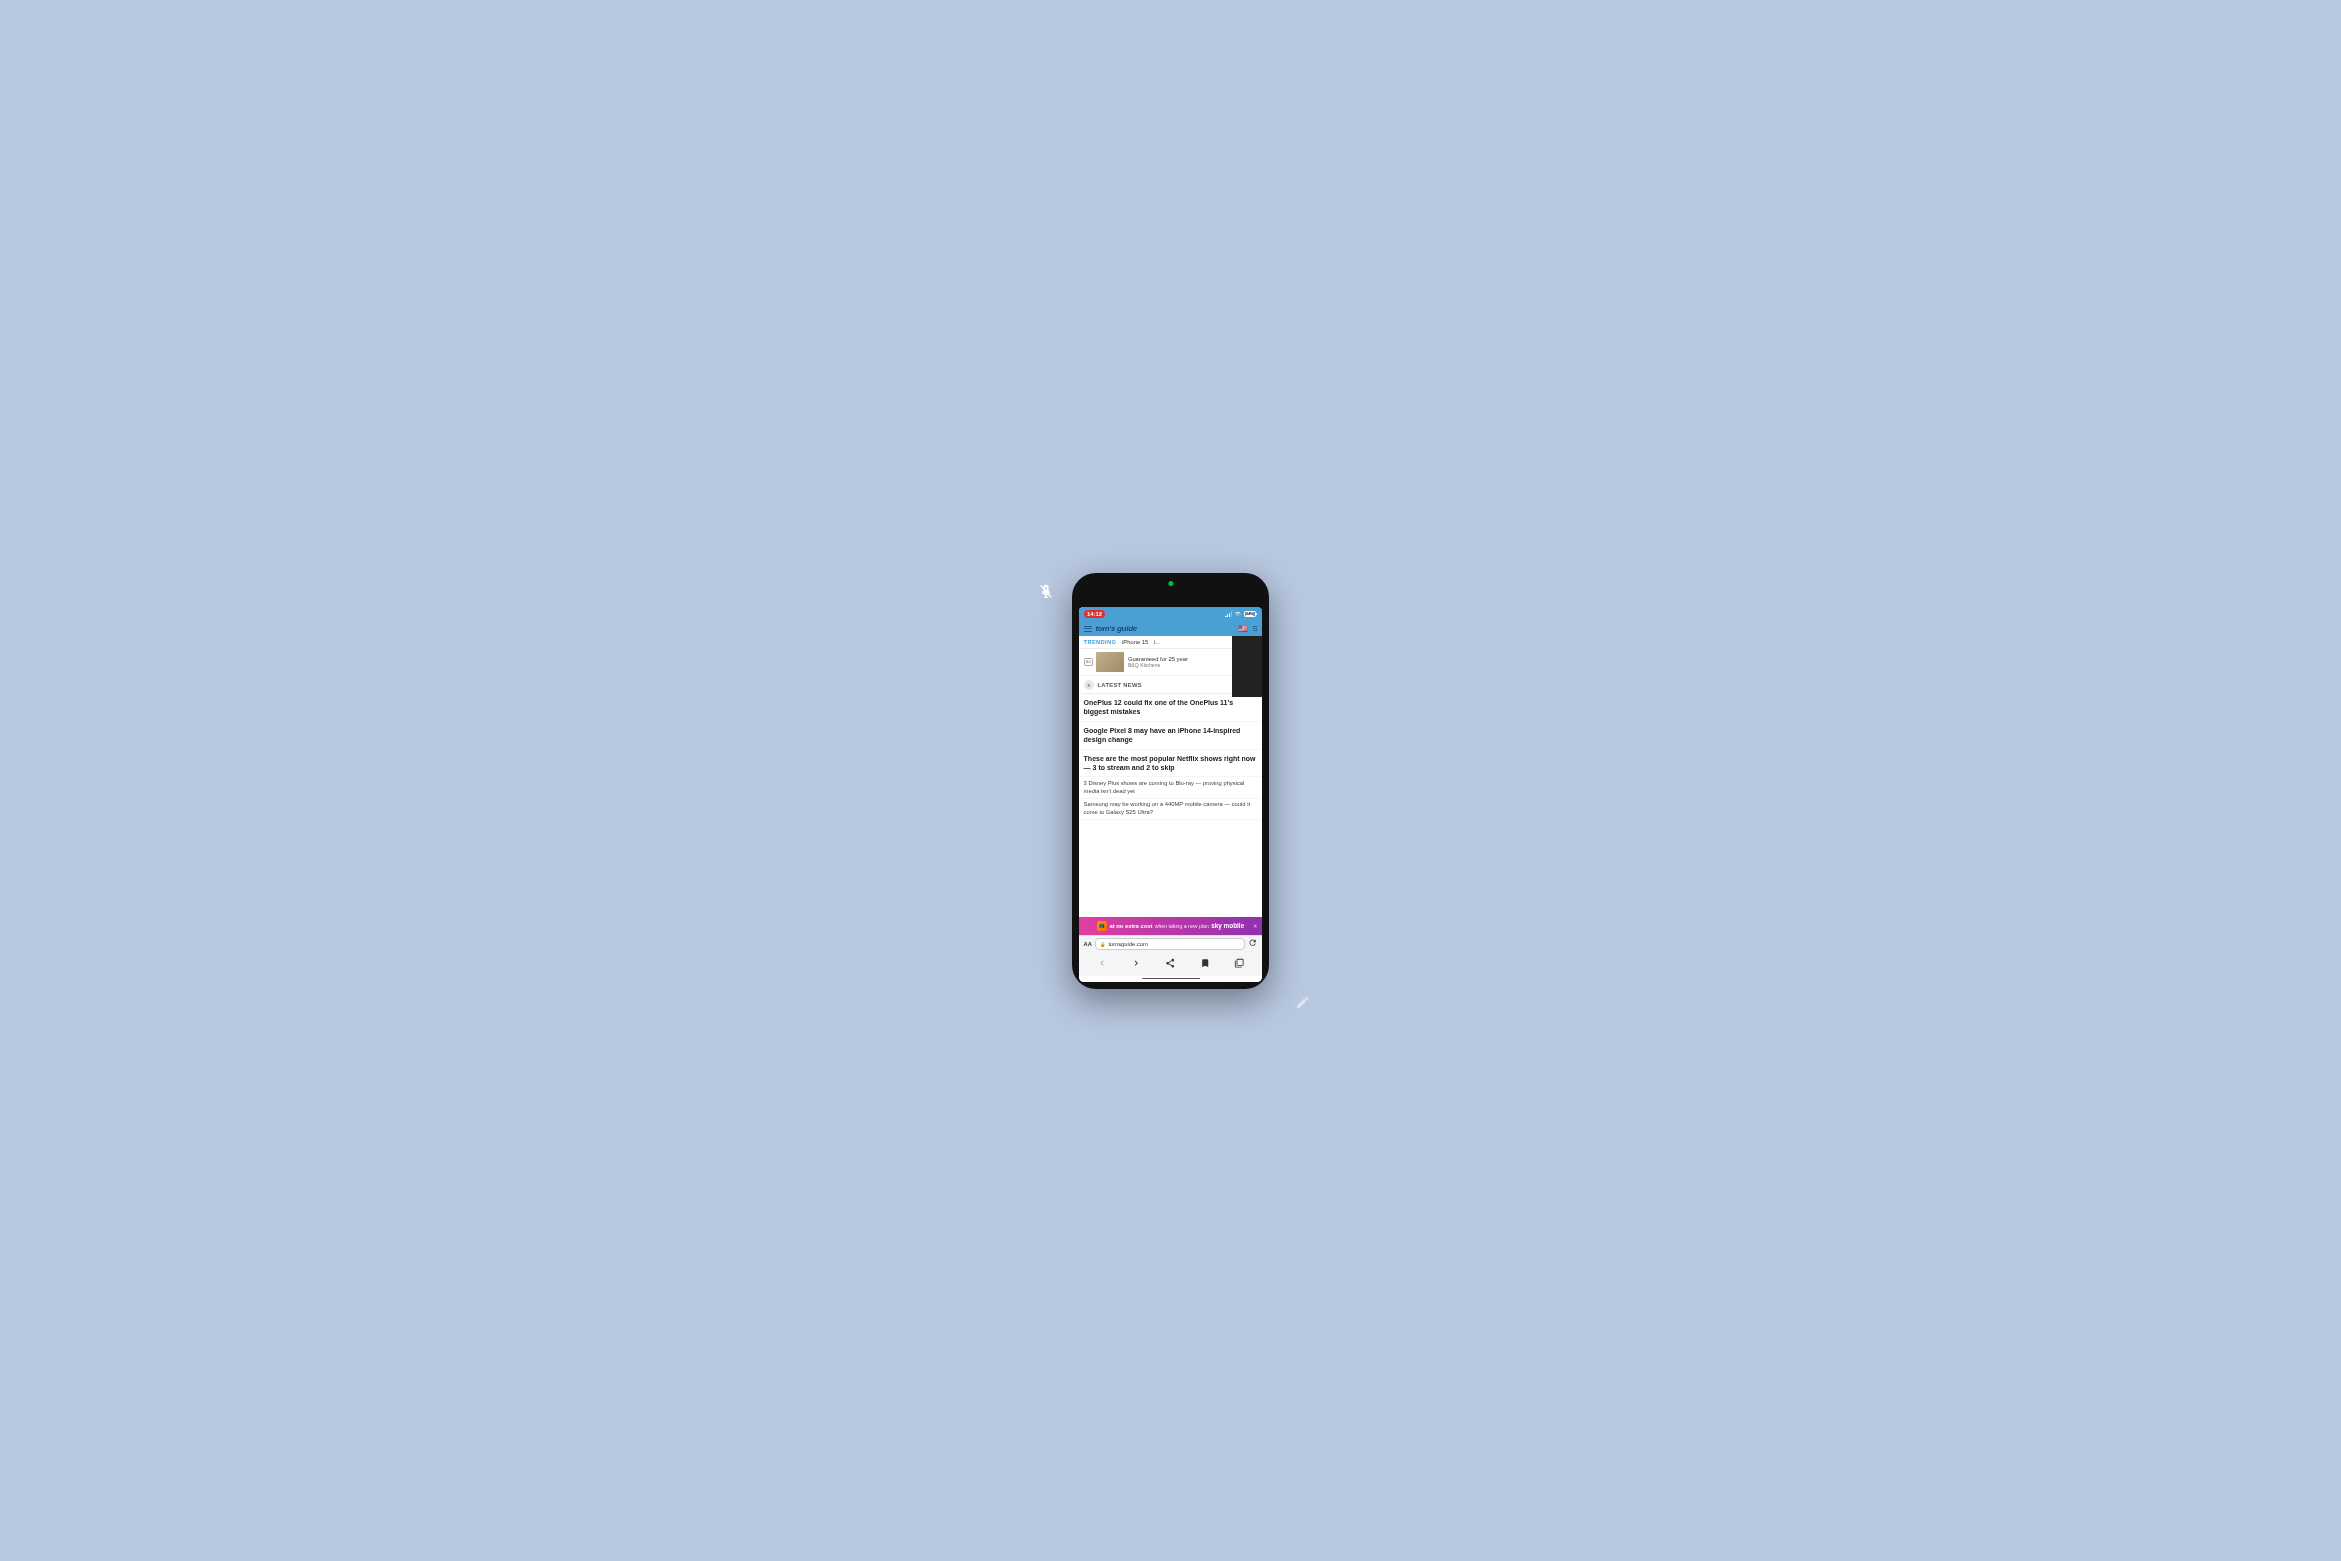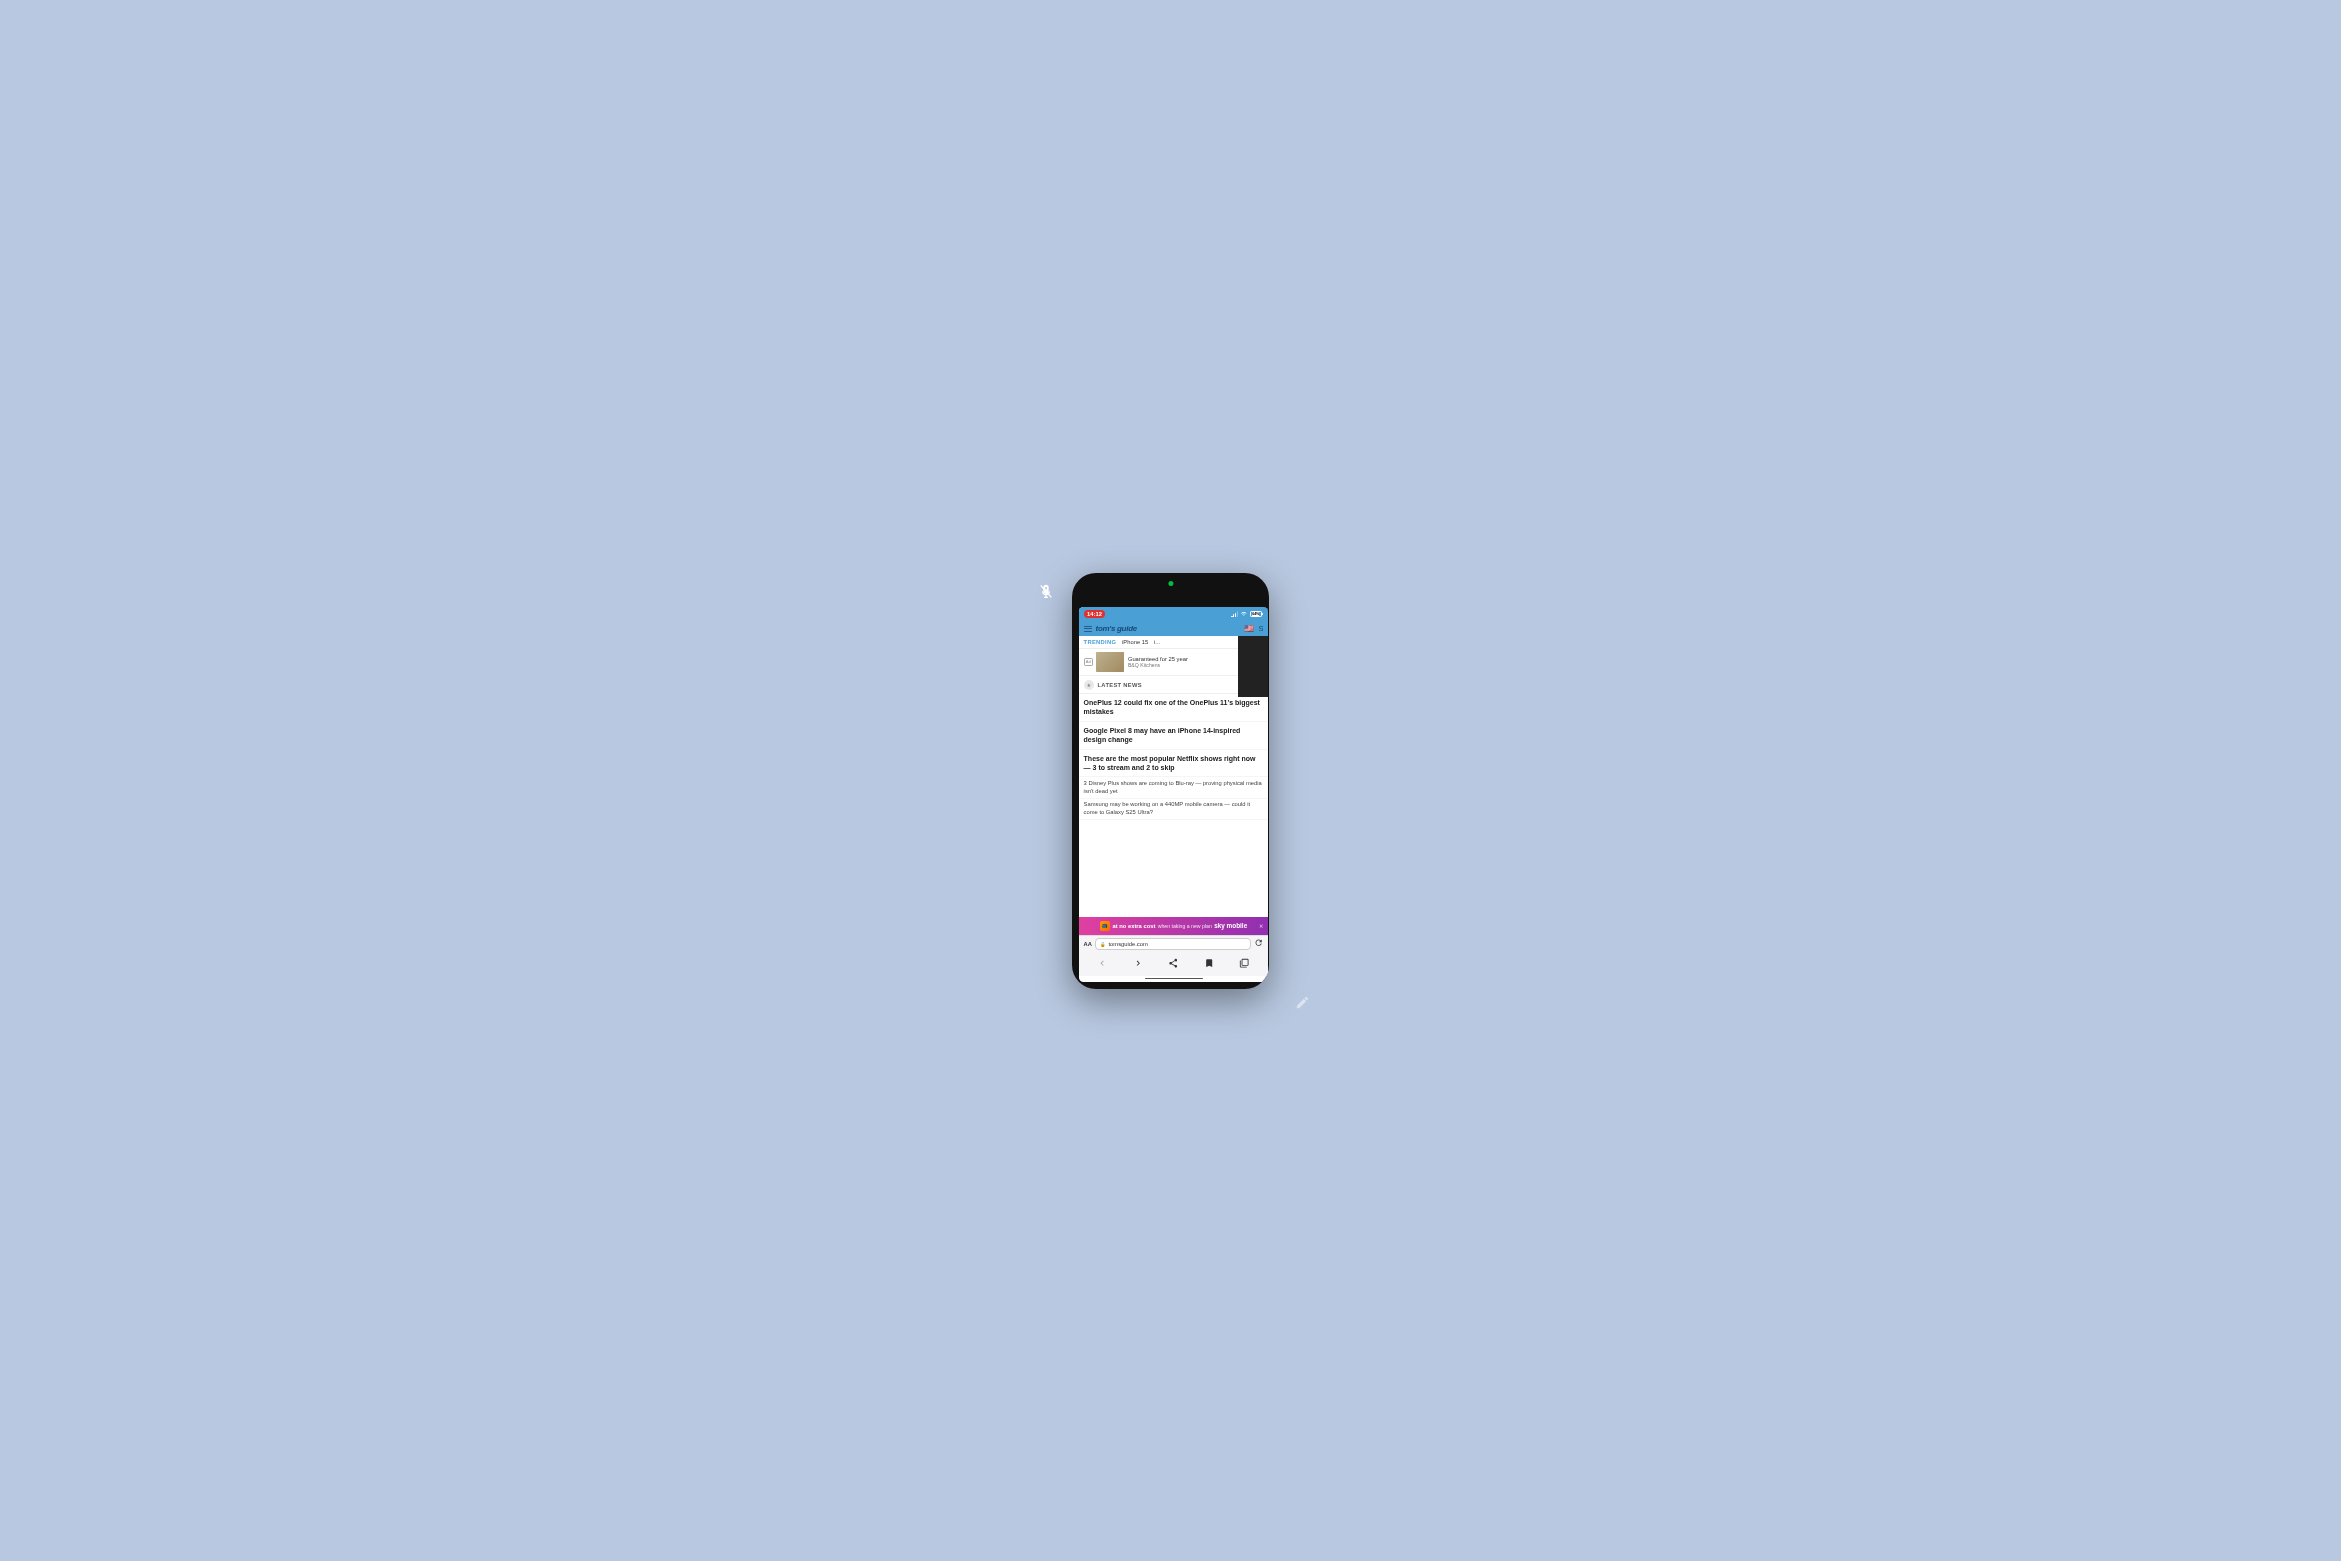--- a/index.html
+++ b/index.html
@@ -34,21 +34,21 @@
       <svg viewBox="0 0 24 24" width="15" height="15" fill="rgba(255,255,255,0.5)" xmlns="http://www.w3.org/2000/svg">
         <path d="M3 17.25V21h3.75L17.81 9.94l-3.75-3.75L3 17.25zM20.71 7.04a1 1 0 0 0 0-1.41l-2.34-2.34a1 1 0 0 0-1.41 0l-1.83 1.83 3.75 3.75 1.83-1.83z"></path>
       </svg>
     </div>
   </div>
 
   <div style="width:197px; height:416px; background:#111; border-radius:24px; position:relative; overflow:hidden; display:flex; flex-direction:column; box-shadow: 0 11.6px 35px rgba(0,0,0,0.4);">
 
     <div style="position:absolute; top:8px; left:50%; transform:translateX(-50%); width:5.2px; height:5.2px; background:#00c040; border-radius:50%; z-index:30;"></div>
 
-    <div style="margin: 34px 1px 7px 7px; flex:1; background:#fff; border-radius:4.6px; overflow:hidden; display:flex; flex-direction:column; position:relative;">
+    <div style="margin: 34px 7px 7px 7px; flex:1; background:#fff; border-radius:4.6px; overflow:hidden; display:flex; flex-direction:column; position:relative;">
 
       <div style="position:absolute; right:0; top:0; width:30px; height:90px; background:#222; z-index:5;"></div>
 
       <div style="background:#4a9fd4; display:flex; align-items:center; justify-content:space-between; padding:1.7px 4.6px; height:15px; z-index:6;">
         <div style="background:#e03030; color:white; font-size:5.8px; font-weight:700; padding:1.2px 3.5px; border-radius:4.6px;">14:12</div>
         <div style="display:flex; align-items:center; gap:2.3px;">
           <div style="display:flex; align-items:flex-end; gap:0.6px; height:6.4px;">
             <span style="display:block; background:white; width:1.2px; height:1.7px; border-radius:0.6px;"></span>
             <span style="display:block; background:white; width:1.2px; height:2.9px; border-radius:0.6px;"></span>
             <span style="display:block; background:white; width:1.2px; height:4.6px; border-radius:0.6px;"></span>

